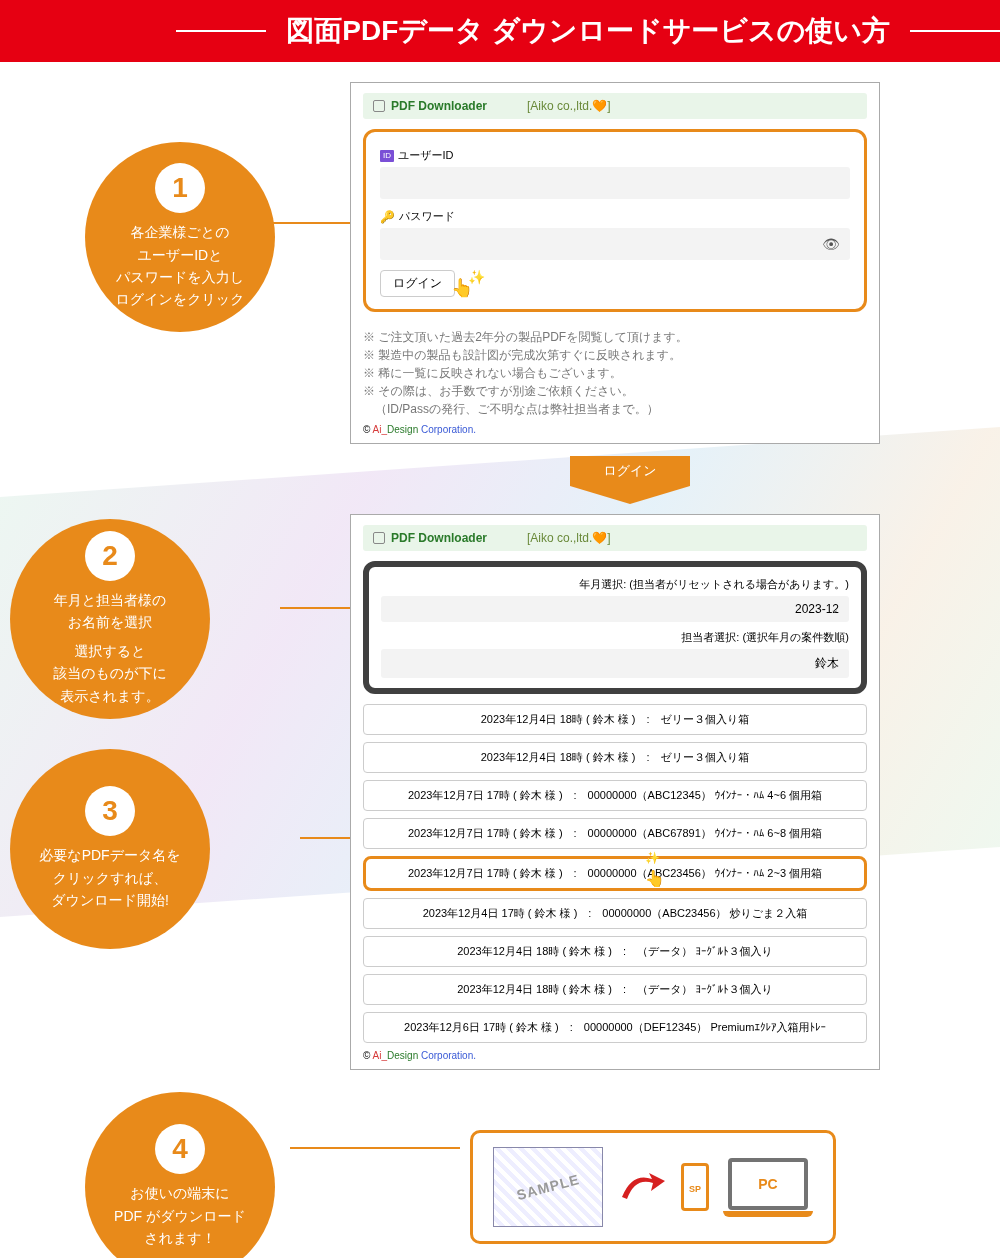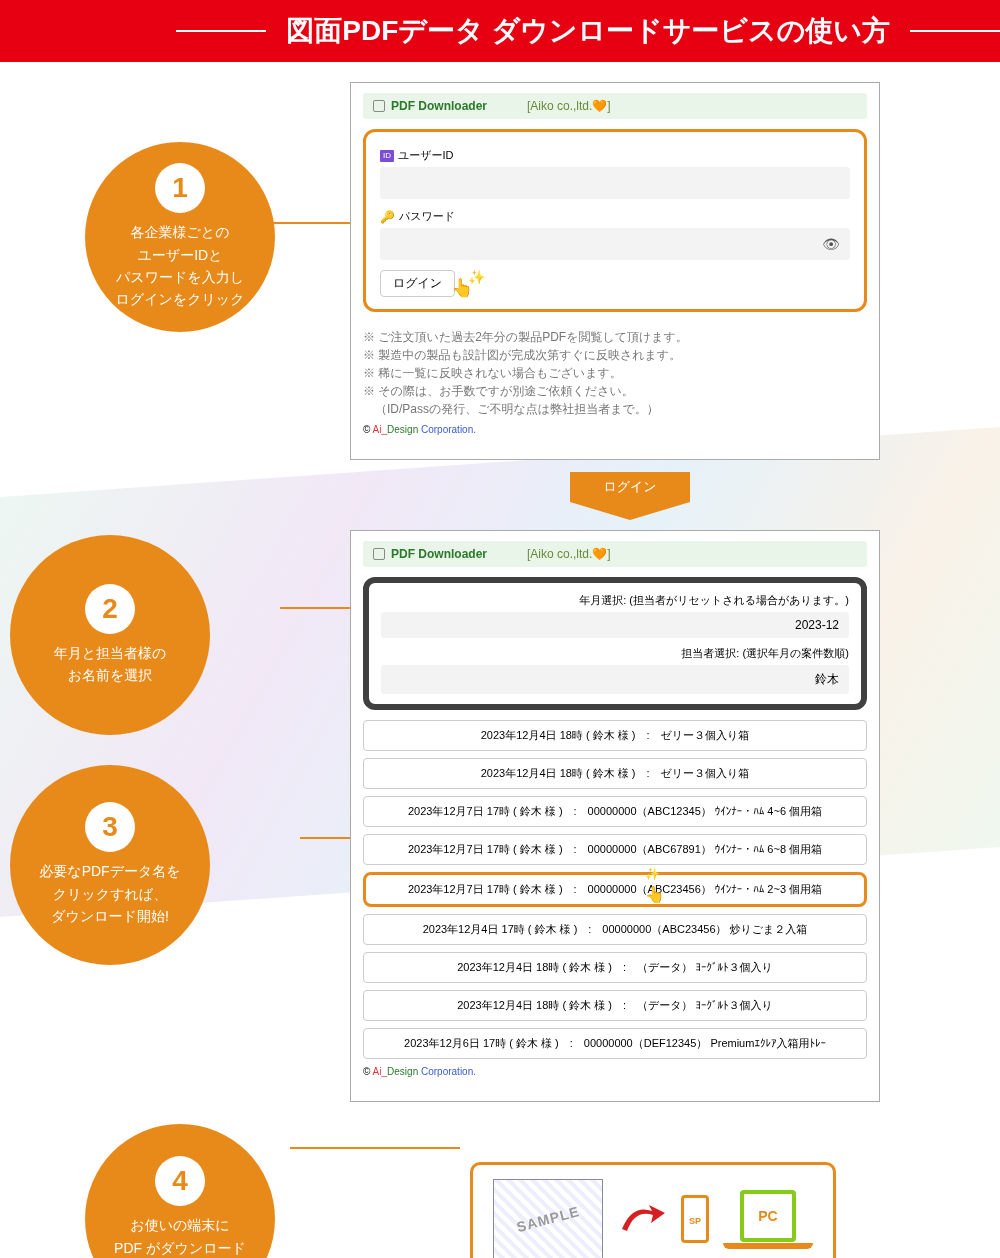--- a/index.html
+++ b/index.html
@@ -56,21 +56,21 @@
 .connector {
   position: absolute;
   height: 2px;
   background: #e88a1a;
   z-index: 1;
 }
 
 .panel {
   border: 1px solid #aaa;
   background: #fff;
-  padding: 10px 12px 24px;
+  padding: 10px 12px 8px;
   margin-bottom: 12px;
   width: 530px;
 }
 .panel2 { width: 530px; }
 
 .app-header {
   background: #e9f5e9;
   padding: 6px 10px;
   display: flex;
   align-items: center;
@@ -198,22 +198,22 @@
 .dl-arrow svg { width: 100%; height: 100%; }
 .phone {
   width: 28px; height: 48px;
   border: 3px solid #e88a1a;
   border-radius: 4px;
   position: relative;
 }
 .phone-label { position: absolute; bottom: 14px; width: 100%; text-align: center; color: #e88a1a; font-size: 9px; font-weight: bold; }
 .laptop { width: 90px; position: relative; }
 .laptop-screen {
-  width: 56px; height: 52px;
-  border: 4px solid #84cc16;
+  width: 80px; height: 52px;
+  border: 4px solid #737373;
   border-radius: 4px;
   margin: 0 auto;
   display: flex; align-items: center; justify-content: center;
   color: #e88a1a; font-weight: bold; font-size: 14px;
 }
 .laptop-base { width: 90px; height: 6px; background: #e88a1a; border-radius: 0 0 6px 6px; margin-top: 1px; }
 
 .right-col { margin-left: auto; margin-right: 110px; position: relative; z-index: 1; }
 .right-col-2 { margin-left: auto; margin-right: 110px; position: relative; z-index: 1; }
 .right-col-4 { margin-left: 50px; }
@@ -289,20 +289,23 @@
   </div>
 
   <div class="connector" style="top:545px; left:280px; width:80px;"></div>
   <div class="connector" style="top:775px; left:300px; width:60px;"></div>
   <div class="row">
     <div class="badge-col" style="flex-direction:column; gap:20px; padding-top:5px;">
       <div class="badge" style="width:200px; height:200px;">
         <div class="badge-num">2</div>
         <div class="badge-text" style="white-space:pre-line;">年月と担当者様の
 お名前を選択</div>
+        <div class="badge-text" style="white-space:pre-line; margin-top:6px;">選択すると
+該当のものが下に
+表示されます。</div>
       </div>
       <div class="badge" style="width:200px; height:200px; margin-top:10px;">
         <div class="badge-num">3</div>
         <div class="badge-text" style="white-space:pre-line;">必要なPDFデータ名を
 クリックすれば、
 ダウンロード開始!</div>
       </div>
     </div>
     <div class="right-col-2">
       <div class="panel panel2">

